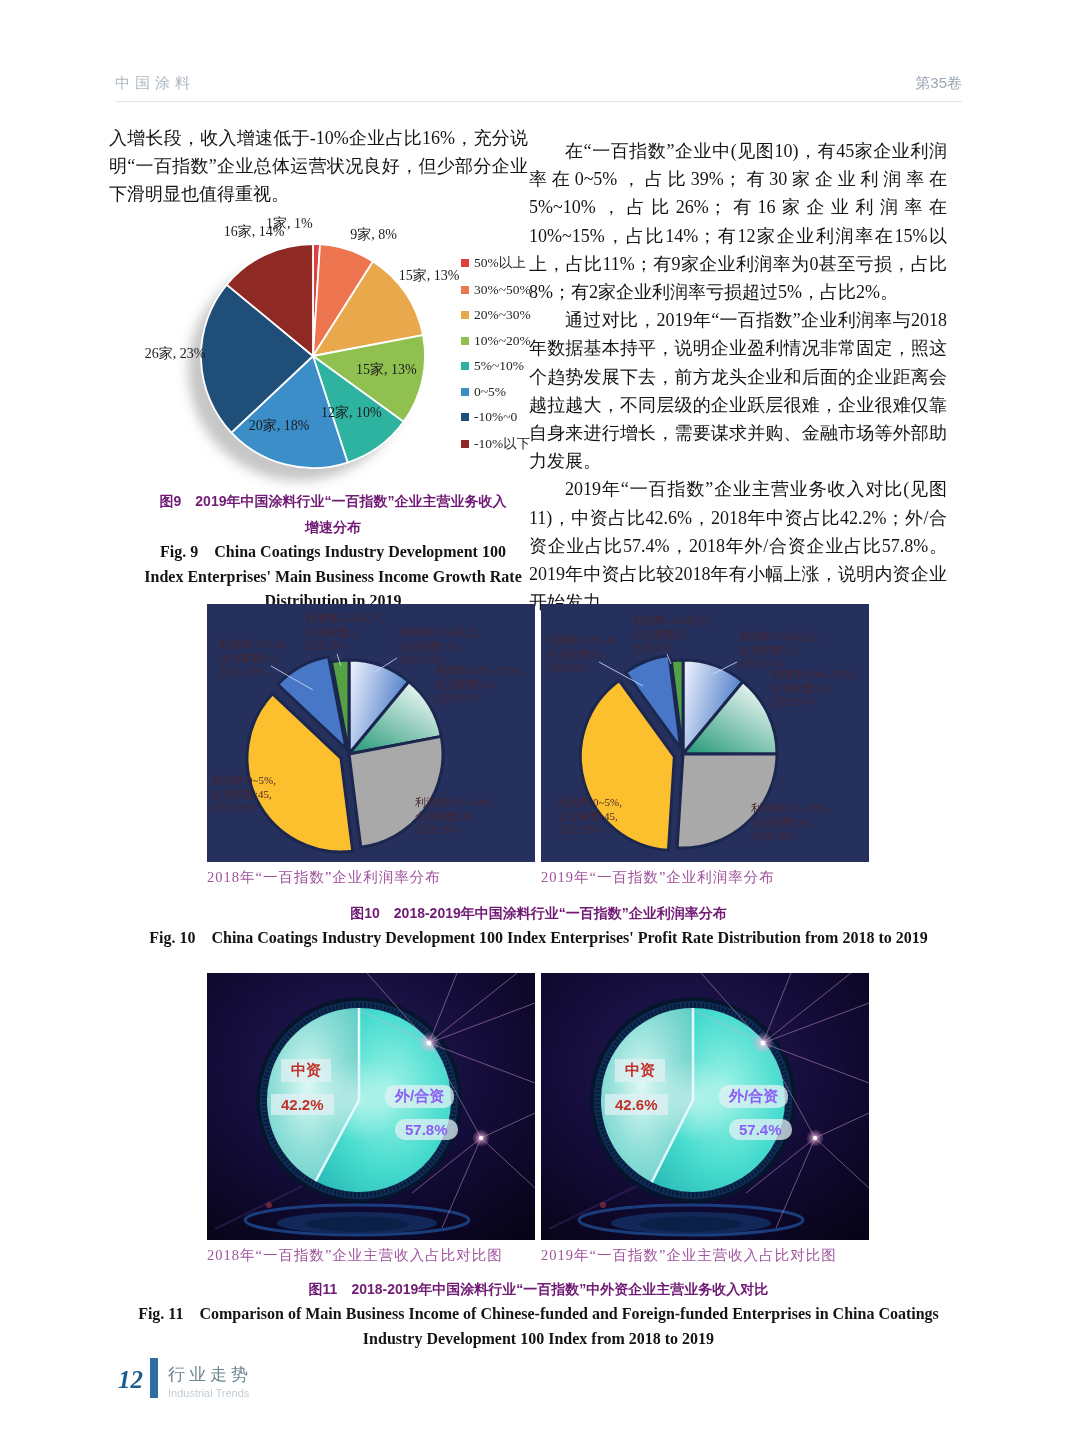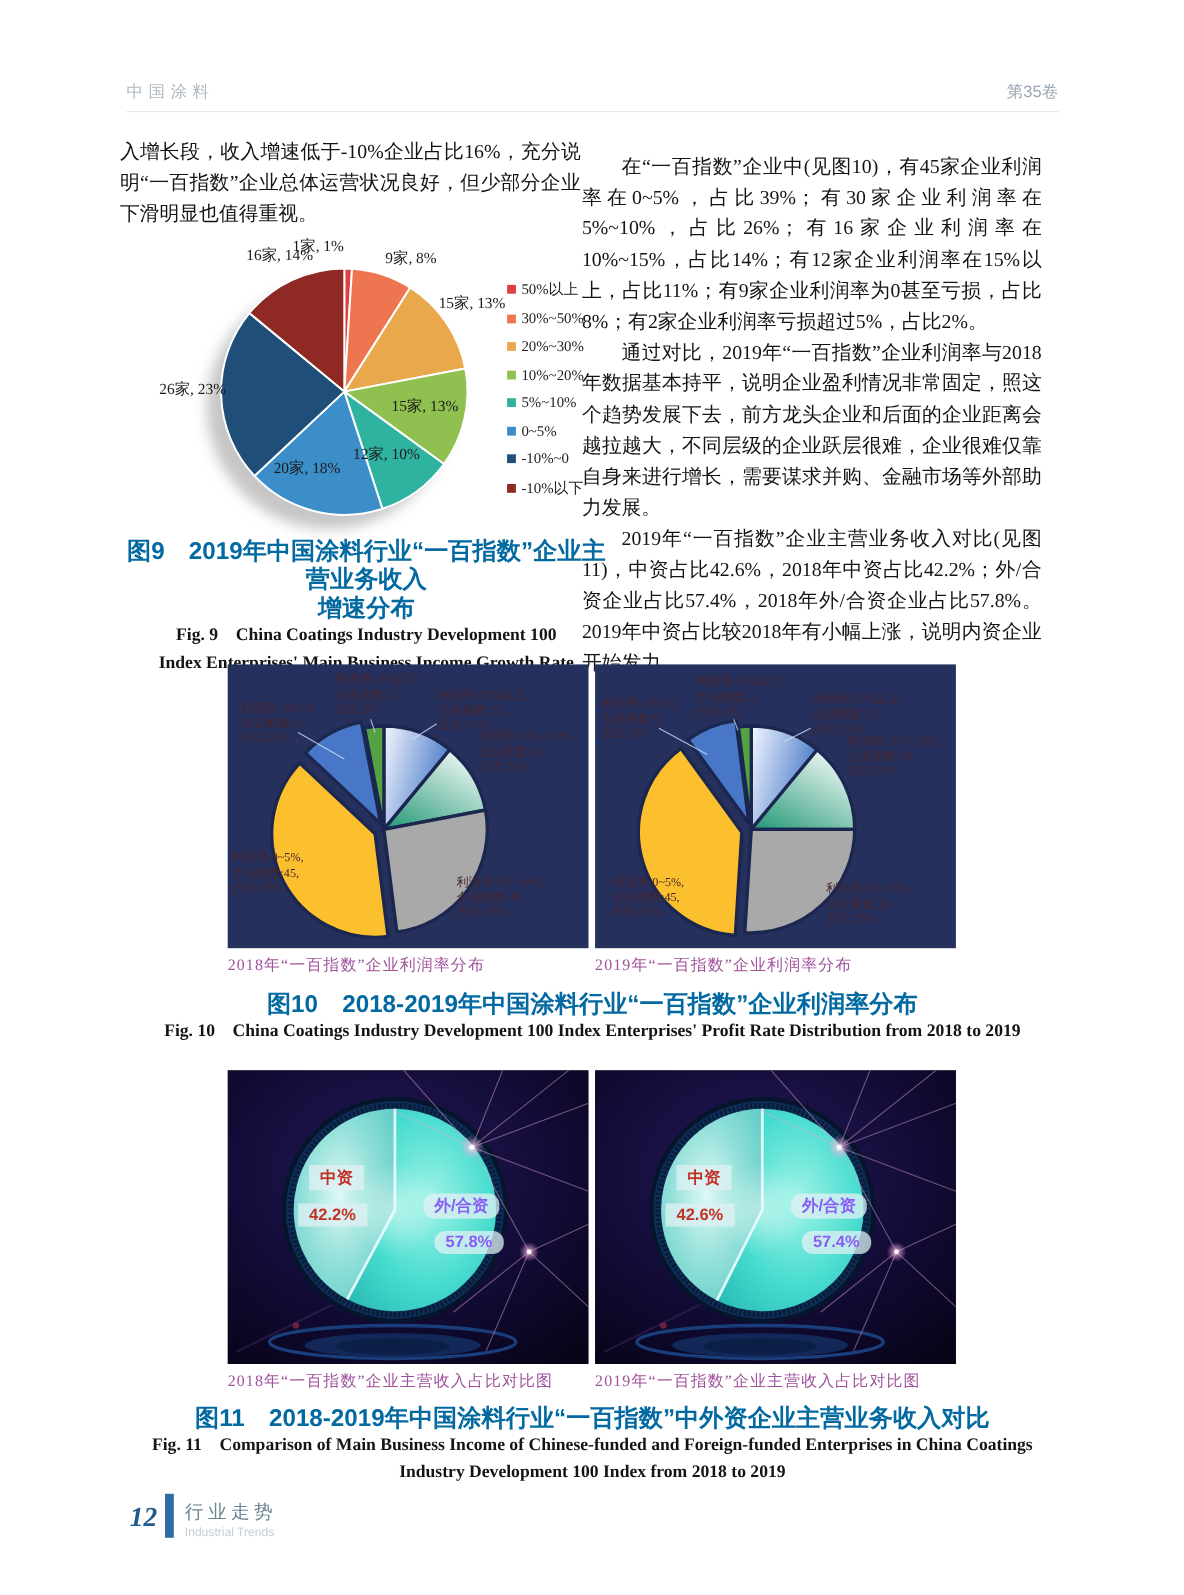--- a/index.html
+++ b/index.html
@@ -16,22 +16,22 @@
   .ind{text-indent:2em;}
   .col-left{position:absolute;left:109px;top:112px;width:419px;margin-top:12px;}
   .col-right{position:absolute;left:529px;top:112px;width:418px;margin-top:25px;}
   
   .fig9{position:absolute;left:113px;top:206px;width:448px;height:284px;}
   #fig9-svg{position:absolute;left:0;top:0;}
   #fig9-legend{position:absolute;left:348px;top:48px;display:flex;flex-direction:column;gap:9.5px;}
   .lgi{display:flex;align-items:center;font-size:13.5px;color:#222;white-space:nowrap;}
   .lgi .sq{width:8px;height:8px;display:inline-block;margin-right:5px;flex:0 0 auto;}
   .f9cap{position:absolute;left:113px;top:488px;width:440px;text-align:center;}
-  .capcn{font-family:"Liberation Sans","DejaVu Sans",sans-serif;font-weight:bold;font-size:22px;
-         color:#0369a1;line-height:26px;}
+  .capcn{font-family:"Liberation Sans","DejaVu Sans",sans-serif;font-weight:bold;font-size:14px;
+         color:#701a75;line-height:26px;}
   .capen{font-family:"Liberation Serif","DejaVu Serif",serif;font-weight:bold;font-size:16px;line-height:24.5px;}
   
   .panels{position:absolute;left:207px;width:662px;display:flex;gap:6px;}
   .p10{width:328px;height:258px;background:#26305c;position:relative;flex:0 0 auto;}
   .p10 svg{position:absolute;left:0;top:0;}
   .lbl10{position:absolute;font-size:11px;line-height:13.5px;color:#46242e;
          font-family:"Liberation Serif",serif;z-index:2;white-space:nowrap;}
   .lbl10 span{display:block;}
   .subcap{position:absolute;width:328px;text-align:left;color:#a0529c;font-size:14.5px;
           letter-spacing:1px;font-family:"Liberation Serif",serif;}

